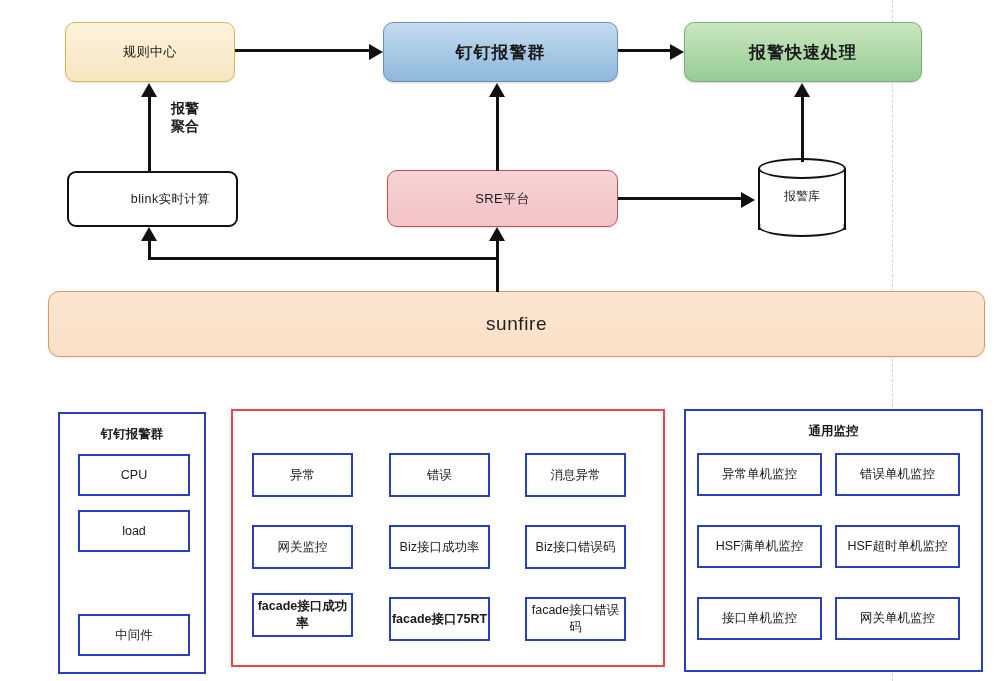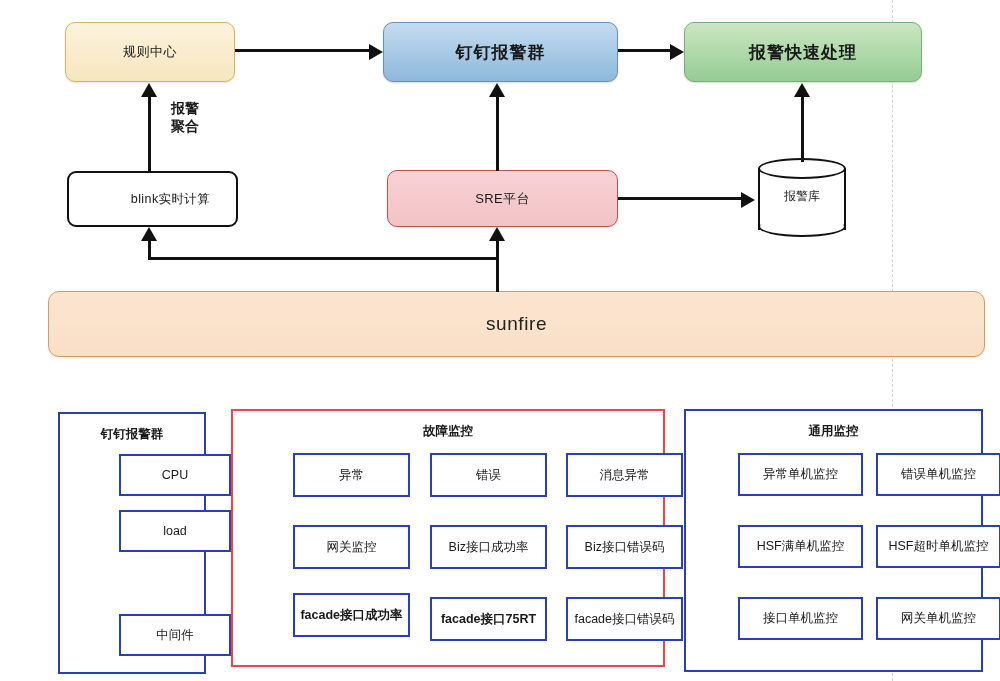--- a/index.html
+++ b/index.html
@@ -83,24 +83,24 @@
   .panel{position:absolute;box-sizing:border-box;background:#fff;}
   .panel-blue{border:2.6px solid #2940ba;}
   .panel-red{border:2.4px solid #f0434b;}
   .panel-title{position:absolute;left:0;top:12px;width:100%;text-align:center;font-size:12.5px;font-weight:bold;color:#1a1a1a;}
 
   .panel-basic{left:58px;top:412px;width:148px;height:262px;}
   .panel-fault{left:231px;top:409px;width:434px;height:258px;}
   .panel-common{left:684px;top:409px;width:299px;height:263px;}
 
   .chip{position:absolute;box-sizing:border-box;display:flex;align-items:center;justify-content:center;
-    border:2.4px solid #2940ba;background:#fff;font-size:12.5px;color:#1a1a1a;text-align:center;margin-left:41px;}
+    border:2.4px solid #2940ba;background:#fff;font-size:12.5px;color:#1a1a1a;text-align:center;}
 
   .basic-chip{left:18px;width:112px;height:42px;}
-  .fault-chip{width:117px;height:44px;}
+  .fault-chip{width:101px;height:44px;}
   .common-chip{width:125px;height:43px;}
 </style>
 </head>
 <body>
 
 <div id="stage">
 
   <div class="guide"></div>
 
   <div class="node rule-node">
@@ -170,21 +170,20 @@
     </div>
     <div class="chip basic-chip" style="top:96px;">
       <span>load</span>
     </div>
     <div class="chip basic-chip" style="top:200px;">
       <span>中间件</span>
     </div>
   </div>
 
   <div class="panel panel-red panel-fault">
-    <div class="panel-title">故障监控</div>
     <div class="chip fault-chip" style="left:19px;top:42px;">
       <span>异常</span>
     </div>
     <div class="chip fault-chip" style="left:156px;top:42px;">
       <span>错误</span>
     </div>
     <div class="chip fault-chip" style="left:292px;top:42px;">
       <span>消息异常</span>
     </div>
     <div class="chip fault-chip" style="left:19px;top:114px;">

